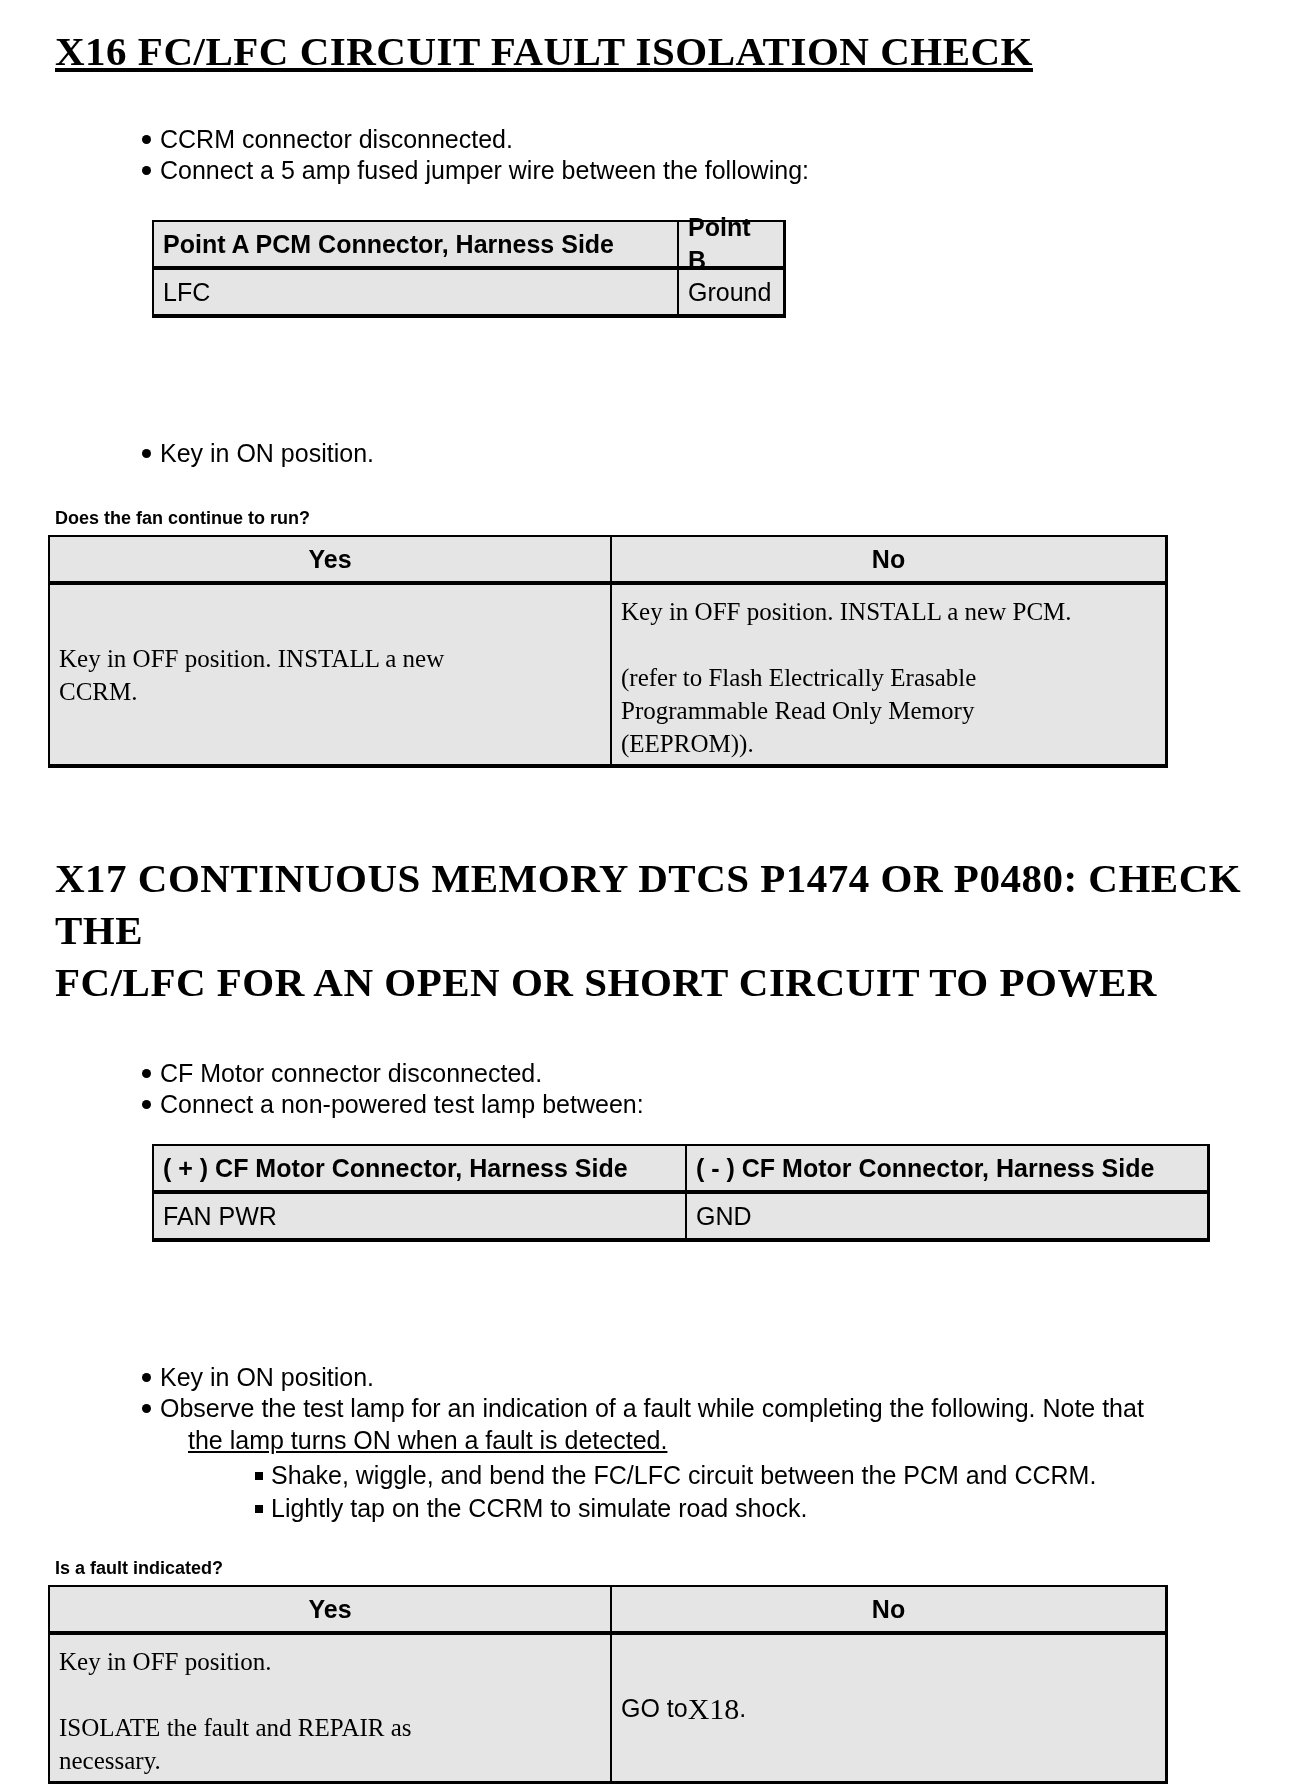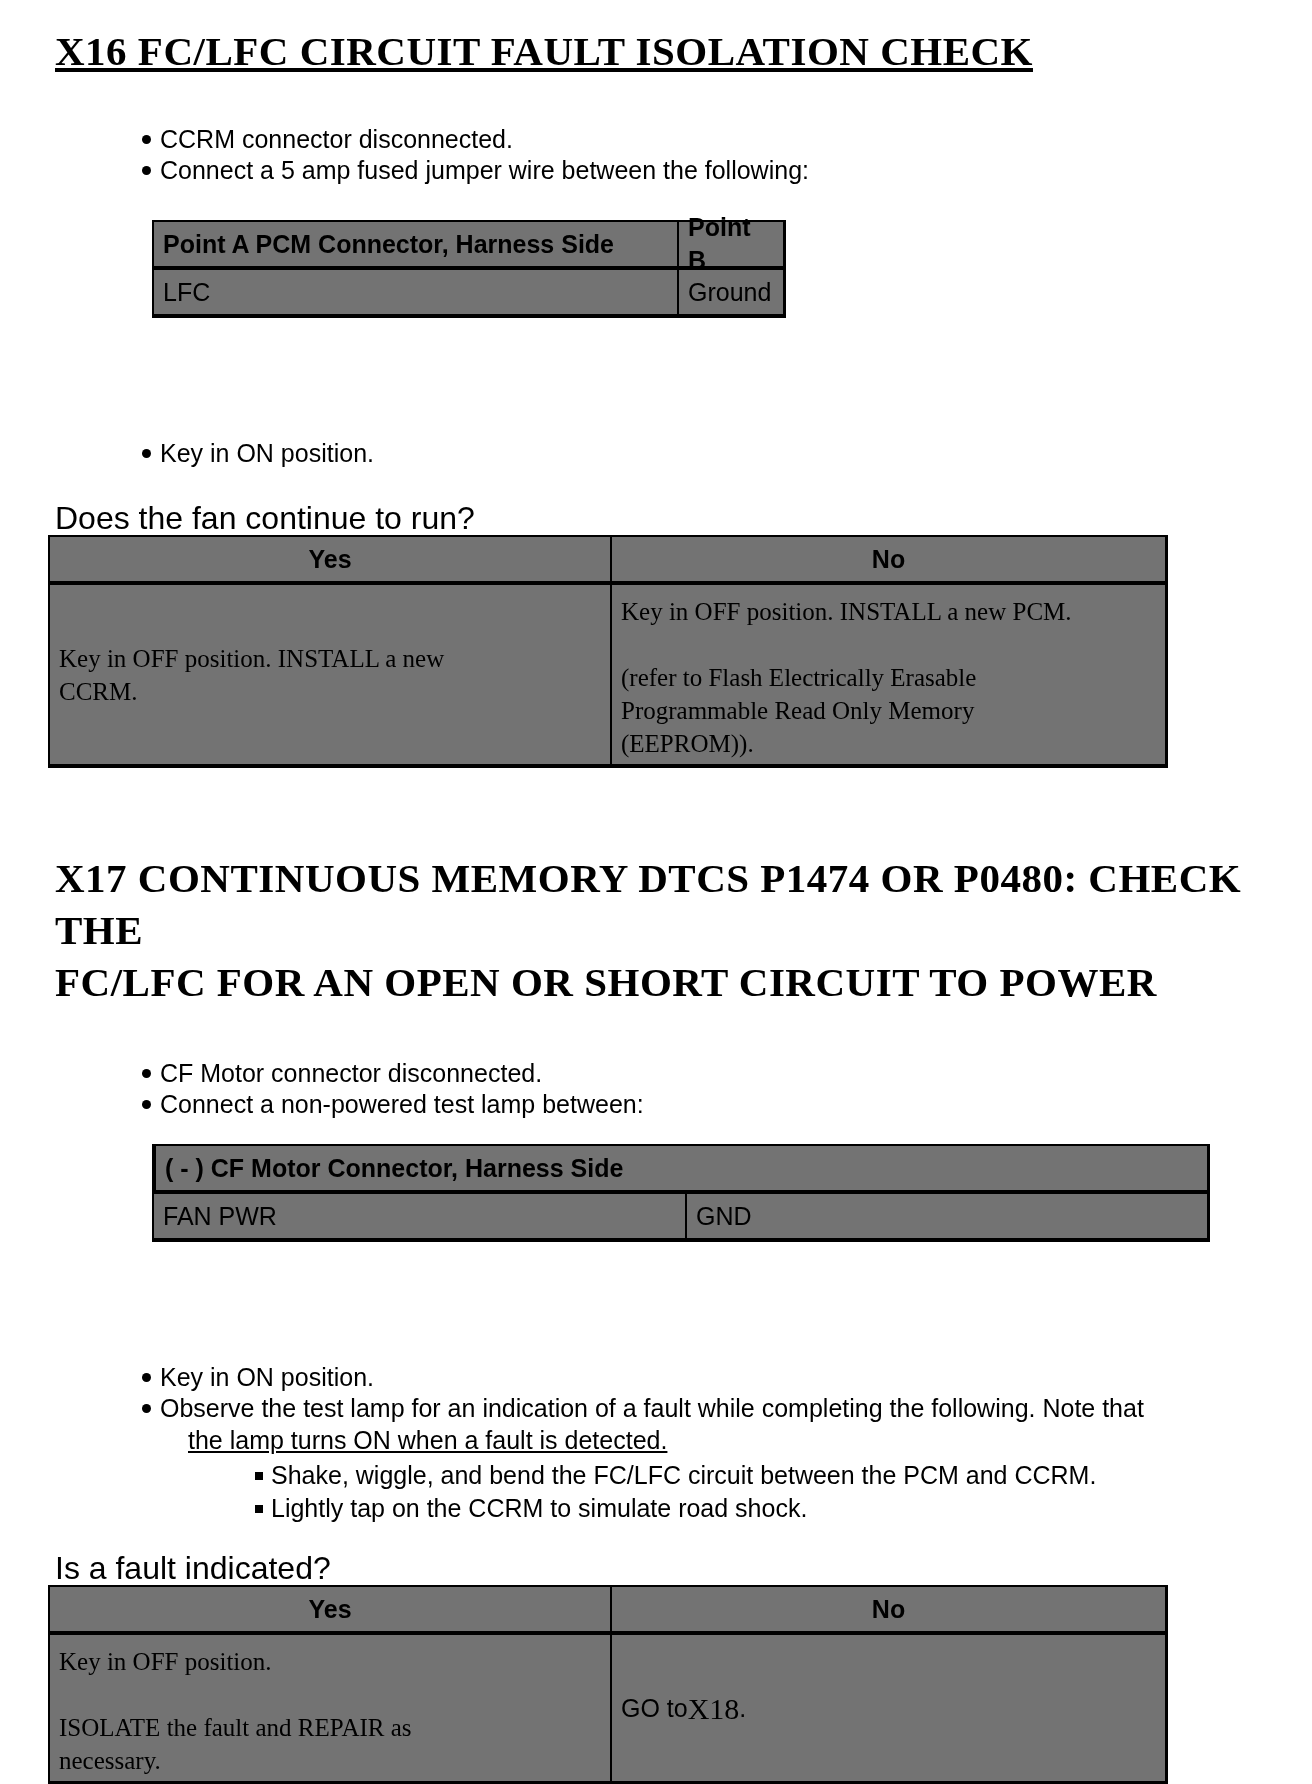--- a/index.html
+++ b/index.html
@@ -53,33 +53,33 @@
     background:#000;
   }
 
   .mt-ul1 { margin-top:50px; }
   .mt-ul2 { margin-top:120px; }
   .mt-ul3 { margin-top:50px; }
   .mt-ul4 { margin-top:120px; }
 
   
   .question {
-    font-size:32px; font-weight:normal;
+    font-size:18px; font-weight:bold;
     line-height:26px;
     margin:36px 0 4px 55px;
   }
   .question.q2 { margin-top:30px; }
 
   
   .tbl {
     box-sizing:border-box;
     border:2px solid #000;
     border-right-width:3px;
     border-bottom-width:4px;
-    background:#737373;
+    background:#e5e5e5;
   }
   .hrow { display:flex; font-weight:bold; border-bottom:4px solid #000; }
   .drow { display:flex; }
   .cell {
     box-sizing:border-box;
     padding:4px 9px;
     font-size:25px;
     line-height:33px;
     display:flex; align-items:center;
   }
@@ -167,20 +167,21 @@
       <span style="display:block">FC/LFC FOR AN OPEN OR SHORT CIRCUIT TO POWER</span>
     </h1>
 
   <ul class="b1 mt-ul3">
     <li><span>CF Motor connector disconnected.</span></li>
     <li><span>Connect a non-powered test lamp between:</span></li>
   </ul>
 
   <div class="tbl tbl3">
     <div class="hrow">
+      <div class="cell c1">( + ) CF Motor Connector, Harness Side</div>
       <div class="cell c2">( - ) CF Motor Connector, Harness Side</div>
     </div>
     <div class="drow">
       <div class="cell c1">FAN PWR</div>
       <div class="cell c2">GND</div>
     </div>
   </div>
 
   <ul class="b1 mt-ul4">
     <li><span>Key in ON position.</span></li>

